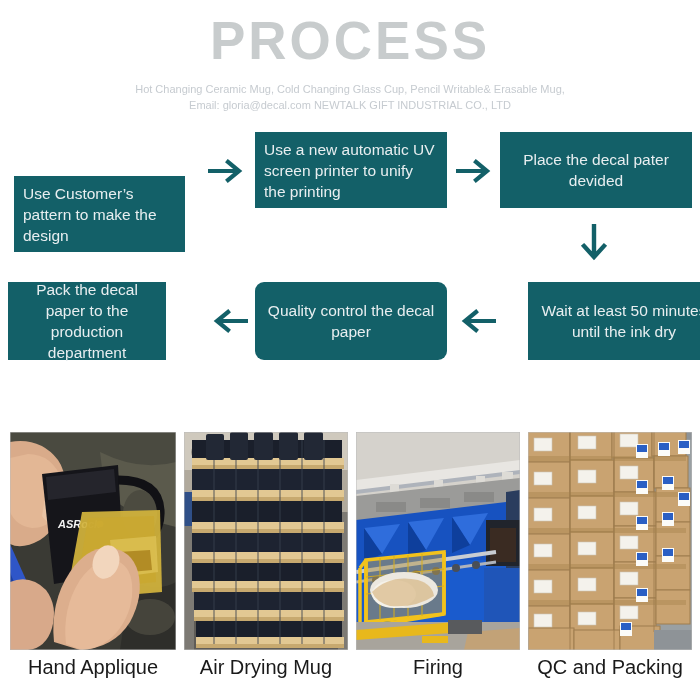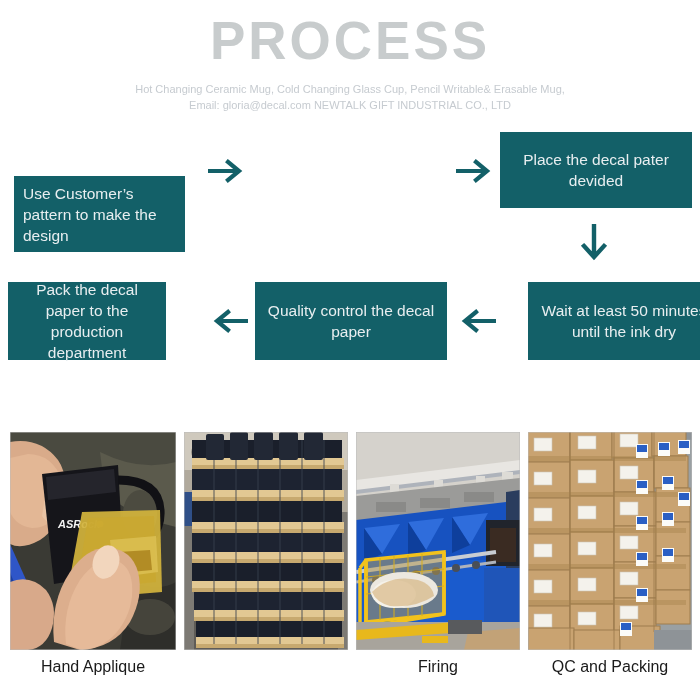--- a/index.html
+++ b/index.html
@@ -93,21 +93,21 @@
     position: absolute;
     top: 655px;
     left: 0;
     width: 700px;
     height: 40px;
   }
   .caption {
     position: absolute;
     top: 0;
     text-align: center;
-    font-size: 16px;
+    font-size: 20px;
     font-family: "Liberation Sans", sans-serif;
     color: #1a1a1a;
     line-height: 24px;
   }
 </style>
 </head>
 <body>
 
 <div id="header">
   <div id="process-title">PROCESS</div>
@@ -123,20 +123,23 @@
   <div class="pbox left-al" style="left:14px; top:8px; width:171px; height:76px;margin-top:44px;">
     <span>Use Customer’s pattern to make the design</span>
   </div>
 
   <div class="arrow" style="left:208px; top:34px; width:40px; height:26px;">
     <svg viewBox="0 0 40 26" width="40" height="26" aria-hidden="true">
       <path d="M2 13 H28 M20 4 L31 13 L20 22" fill="none" stroke="#136068" stroke-width="4.2" stroke-linecap="square" stroke-linejoin="miter"></path>
     </svg>
   </div>
 
+  <div class="pbox left-al" style="left:255px; top:8px; width:192px; height:76px;">
+    <span>Use a new automatic UV screen printer to unify the printing</span>
+  </div>
 
   <div class="arrow" style="left:456px; top:34px; width:40px; height:26px;">
     <svg viewBox="0 0 40 26" width="40" height="26" aria-hidden="true">
       <path d="M2 13 H28 M20 4 L31 13 L20 22" fill="none" stroke="#136068" stroke-width="4.2" stroke-linecap="square" stroke-linejoin="miter"></path>
     </svg>
   </div>
 
   <div class="pbox" style="left:500px; top:8px; width:192px; height:76px;">
     <span>Place the decal pater devided</span>
   </div>
@@ -150,21 +153,21 @@
   <div class="pbox" style="left:500px; top:158px; width:192px; height:78px;margin-left:28px;">
     <span>Wait at least 50 minutes until the ink dry</span>
   </div>
 
   <div class="arrow" style="left:456px; top:184px; width:40px; height:26px;">
     <svg viewBox="0 0 40 26" width="40" height="26" aria-hidden="true">
       <path d="M38 13 H12 M20 4 L9 13 L20 22" fill="none" stroke="#136068" stroke-width="4.2" stroke-linecap="square" stroke-linejoin="miter"></path>
     </svg>
   </div>
 
-  <div class="pbox" style="left:255px; top:158px; width:192px; height:78px;">
+  <div class="pbox" style="left:255px; top:158px; width:192px; height:78px;border-radius:9px;">
     <span>Quality control the decal paper</span>
   </div>
 
   <div class="arrow" style="left:208px; top:184px; width:40px; height:26px;">
     <svg viewBox="0 0 40 26" width="40" height="26" aria-hidden="true">
       <path d="M38 13 H12 M20 4 L9 13 L20 22" fill="none" stroke="#136068" stroke-width="4.2" stroke-linecap="square" stroke-linejoin="miter"></path>
     </svg>
   </div>
 
   <div class="pbox" style="left:8px; top:158px; width:158px; height:78px;">
@@ -469,15 +472,16 @@
         </g>
       </g>
       <rect x="126" y="198" width="38" height="20" fill="#8e9397"></rect>
       <rect width="164" height="218" fill="none" stroke="#bbb" stroke-width="1"></rect>
     </svg>
   </div>
 </div>
 
 <div id="captions">
   <div class="caption" style="left:10px; width:166px;">Hand Applique</div>
+  <div class="caption" style="left:184px; width:164px;">Air Drying Mug</div>
   <div class="caption" style="left:356px; width:164px;">Firing</div>
   <div class="caption" style="left:528px; width:164px;">QC and Packing</div>
 </div>
 
 </body></html>

